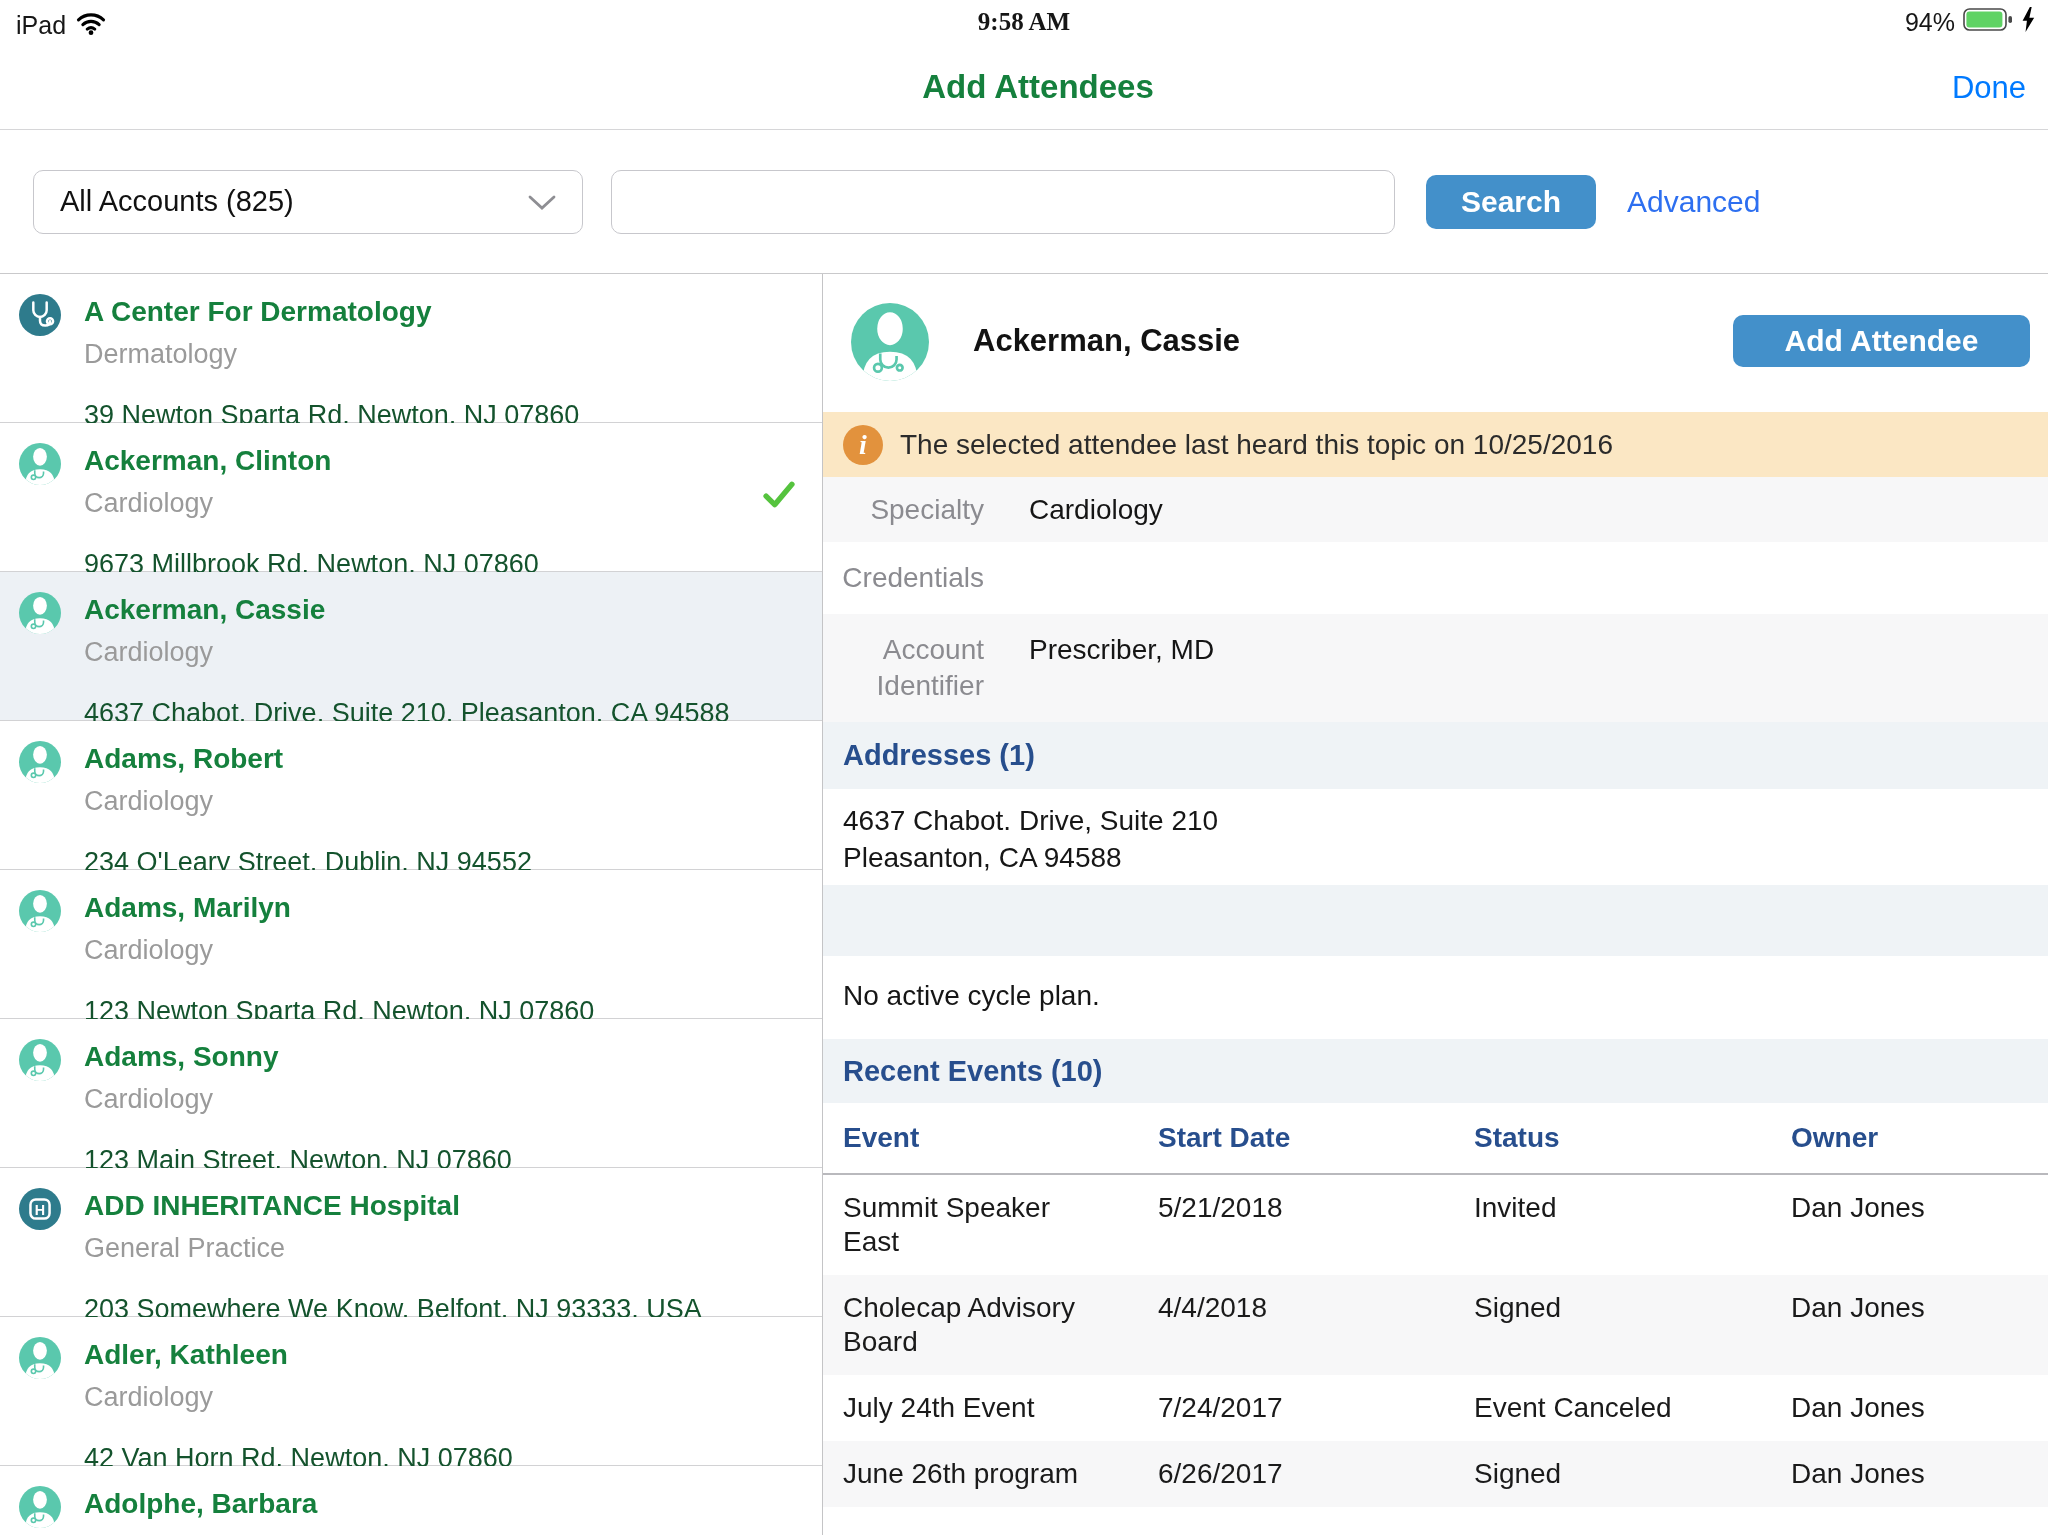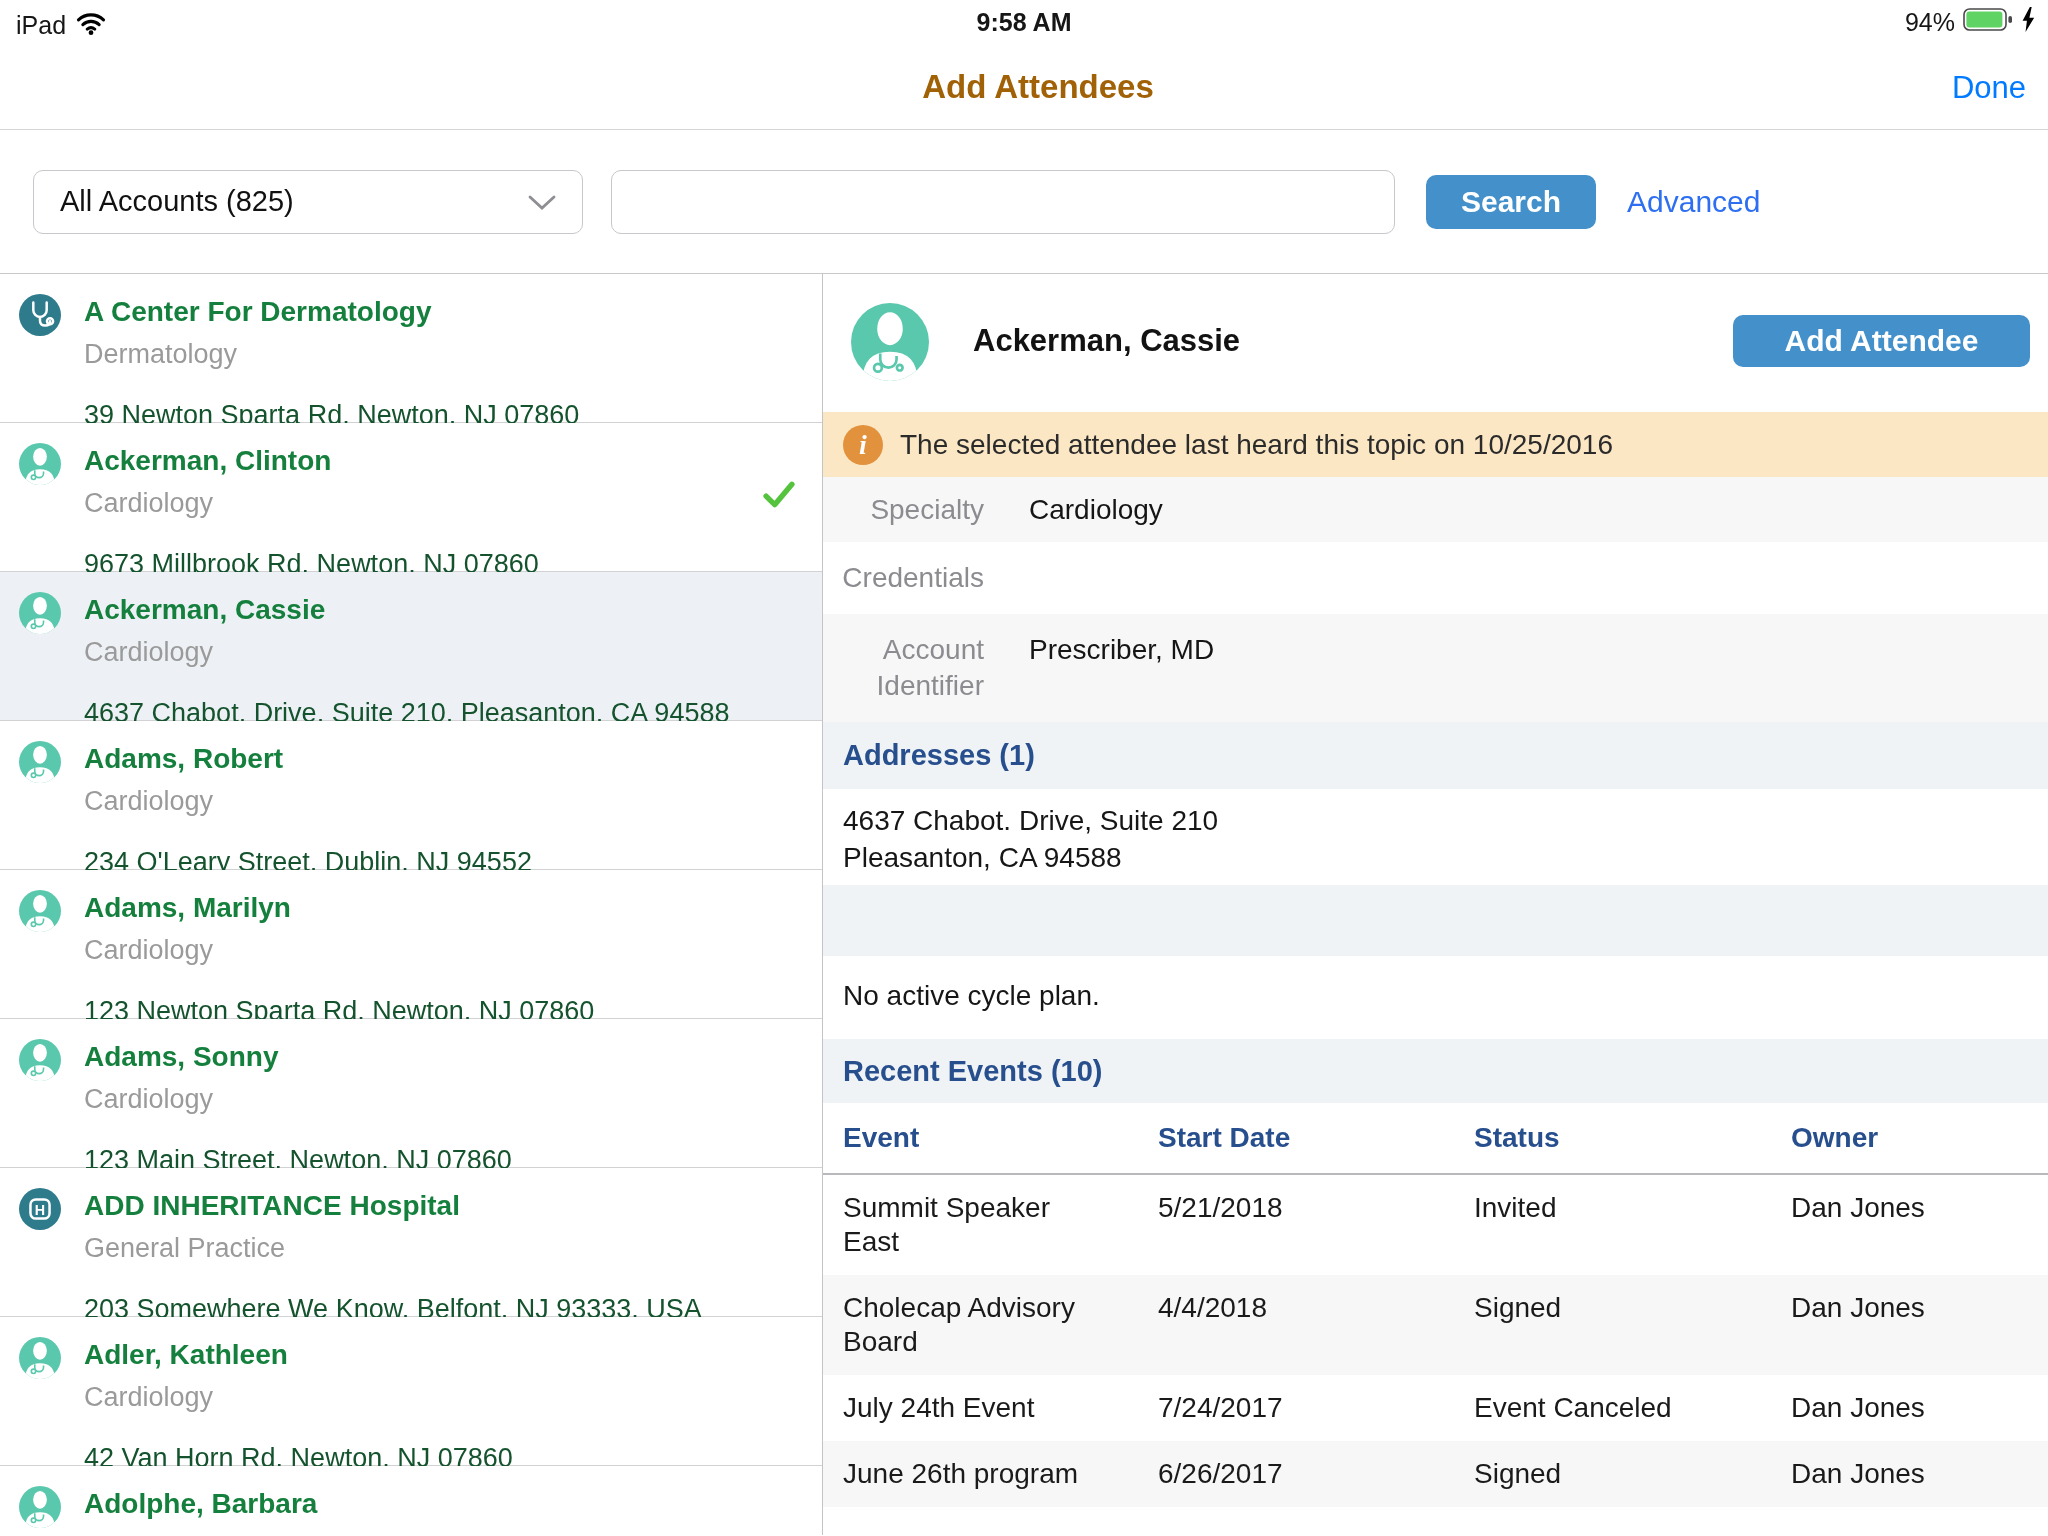--- a/index.html
+++ b/index.html
@@ -17,26 +17,26 @@
     --selrow:#edf1f5;
     --divider:#d2d2d4;
   }
   *{box-sizing:border-box;margin:0;padding:0;}
   html,body{width:2048px;height:1536px;overflow:hidden;background:#fff;
     font-family:"Liberation Sans","DejaVu Sans",sans-serif;color:#161616;}
 
   
   .status-bar{position:relative;height:44px;display:flex;align-items:center;font-size:25px;}
   .sb-left{display:flex;align-items:center;gap:10px;padding-left:16px;margin-top:7px;}
-  .sb-time{position:absolute;left:0;right:0;text-align:center;font-weight:600;}
+  .sb-time{position:absolute;left:0;right:0;text-align:center;font-weight:600;font-family:Liberation Serif, serif;}
   .sb-right{position:absolute;right:12px;top:0;height:44px;display:flex;align-items:center;gap:8px;}
 
   
   .nav-bar{position:relative;height:86px;border-bottom:1px solid #d6d6d8;}
-  .nav-title{position:absolute;left:0;right:0;top:24px;text-align:center;font-size:33px;font-weight:700;color:#a16207;padding-left:28px;}
+  .nav-title{position:absolute;left:0;right:0;top:24px;text-align:center;font-size:33px;font-weight:700;color:#15803d;padding-left:28px;}
   .nav-done{position:absolute;right:22px;top:26px;font-size:31px;color:var(--link);cursor:pointer;}
 
   
   .search-row{height:144px;display:flex;align-items:center;padding-left:33px;border-bottom:1px solid #c9c9cb;}
   .acct-dd{width:550px;height:64px;border:1px solid #c7c7cc;border-radius:10px;display:flex;
     align-items:center;justify-content:space-between;padding:0 26px;font-size:29px;color:#111;cursor:pointer;background:#fff;}
   .search-input{margin-left:28px;width:784px;height:64px;border:1px solid #c7c7cc;border-radius:10px;
     font-size:29px;padding:0 20px;outline:none;font-family:inherit;background:#fff;}
   .search-btn{margin-left:31px;width:170px;height:54px;border:none;border-radius:10px;background:var(--accent);
     color:#fff;font-size:30px;font-weight:600;font-family:inherit;cursor:pointer;}

